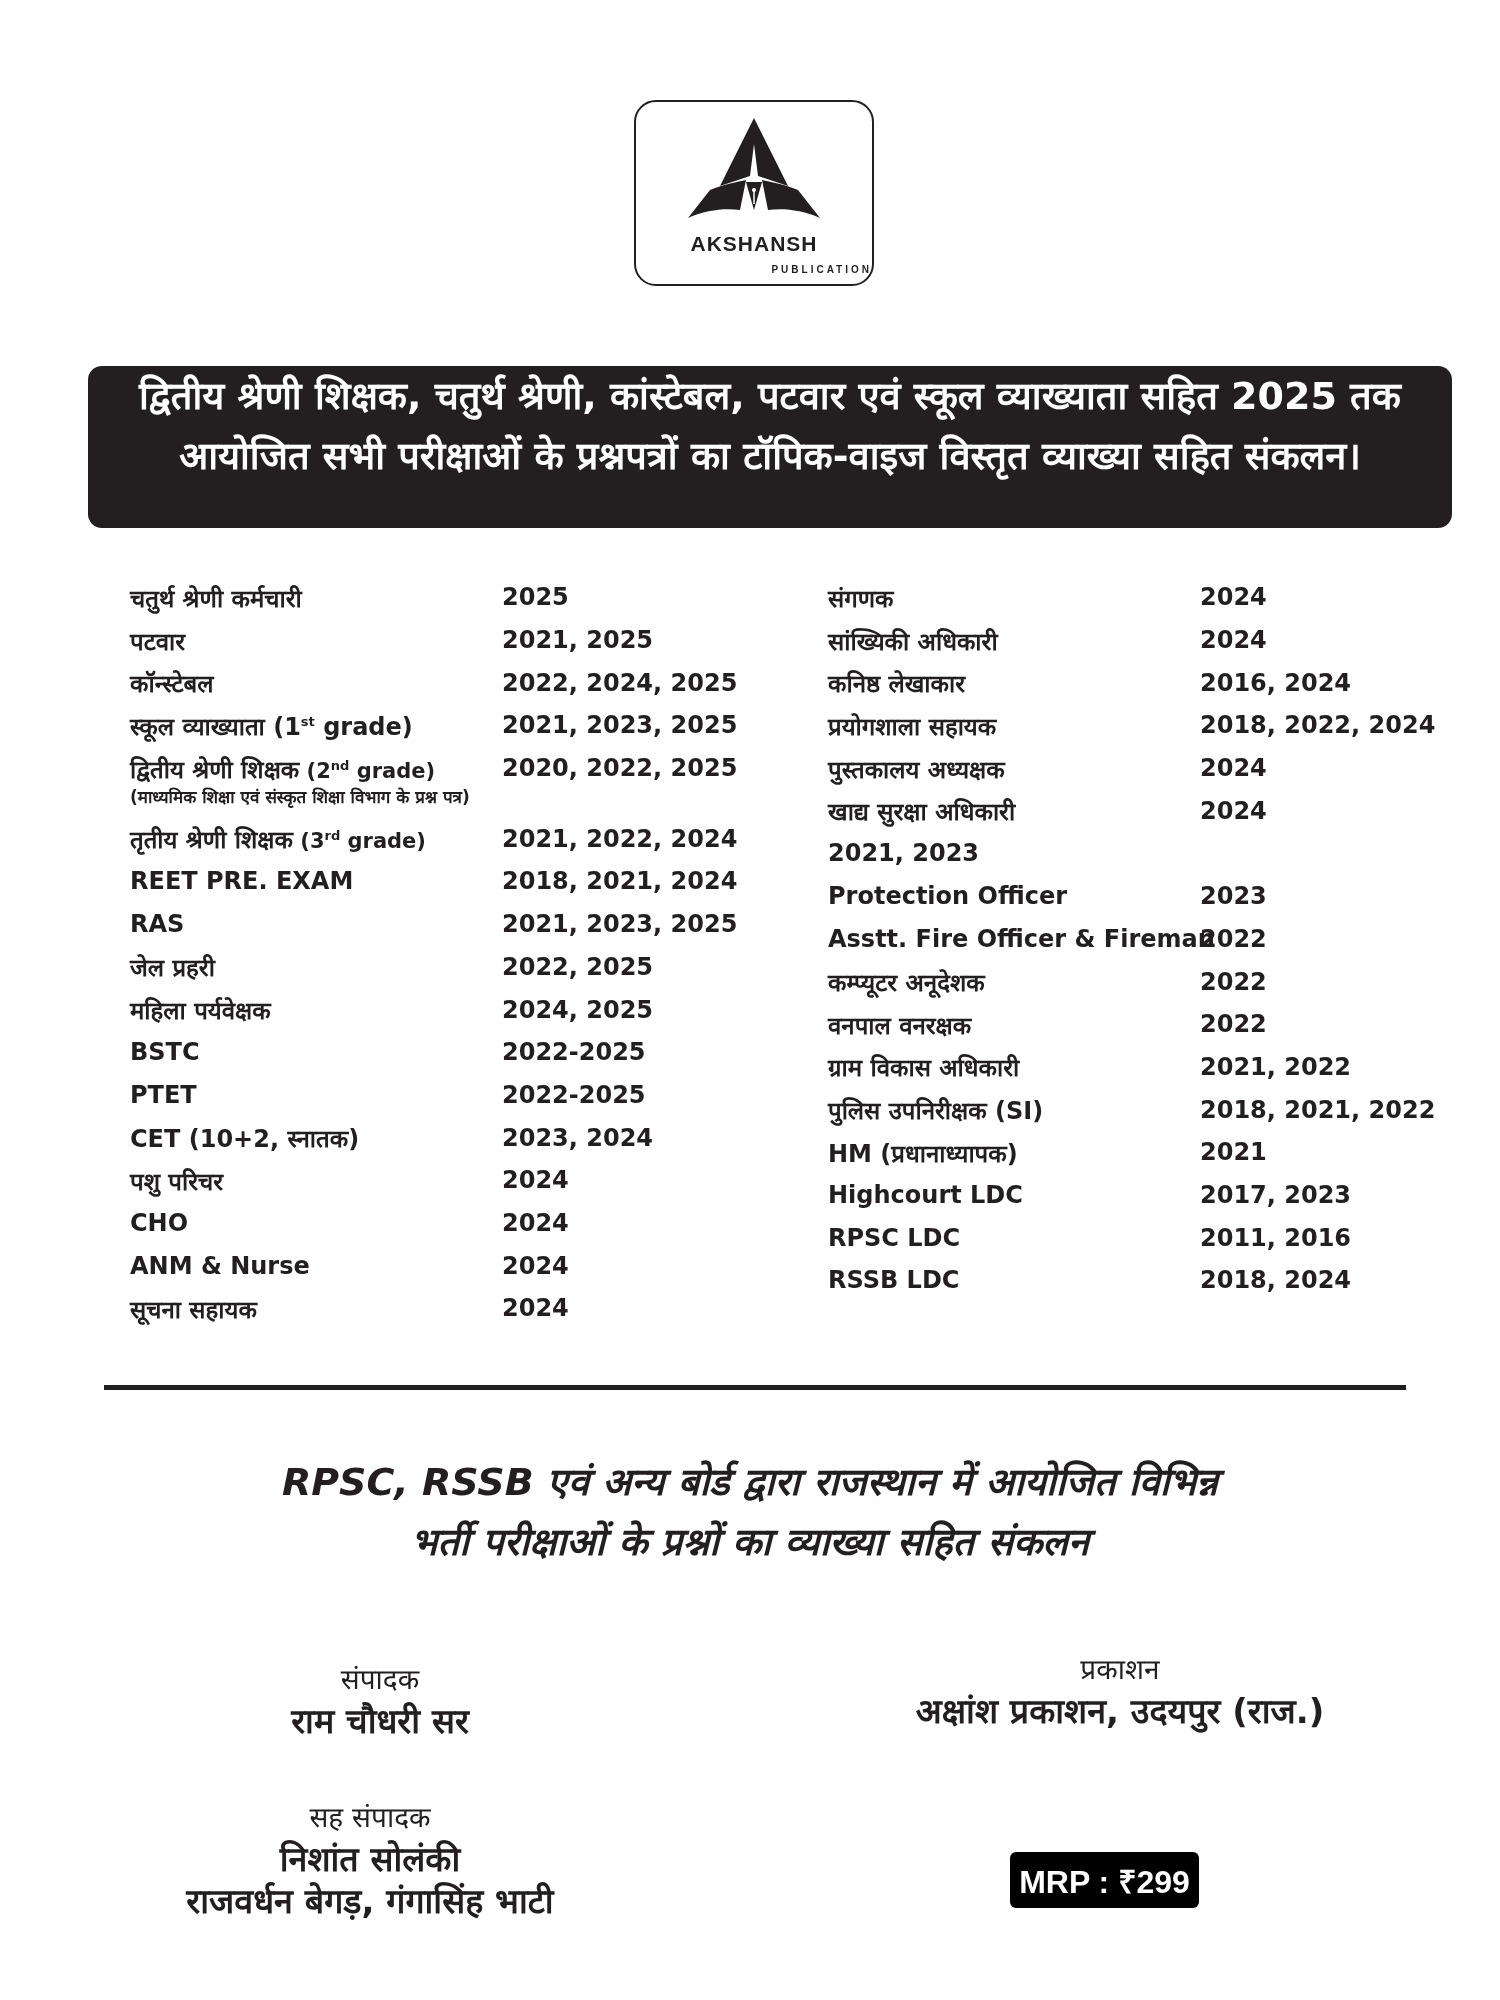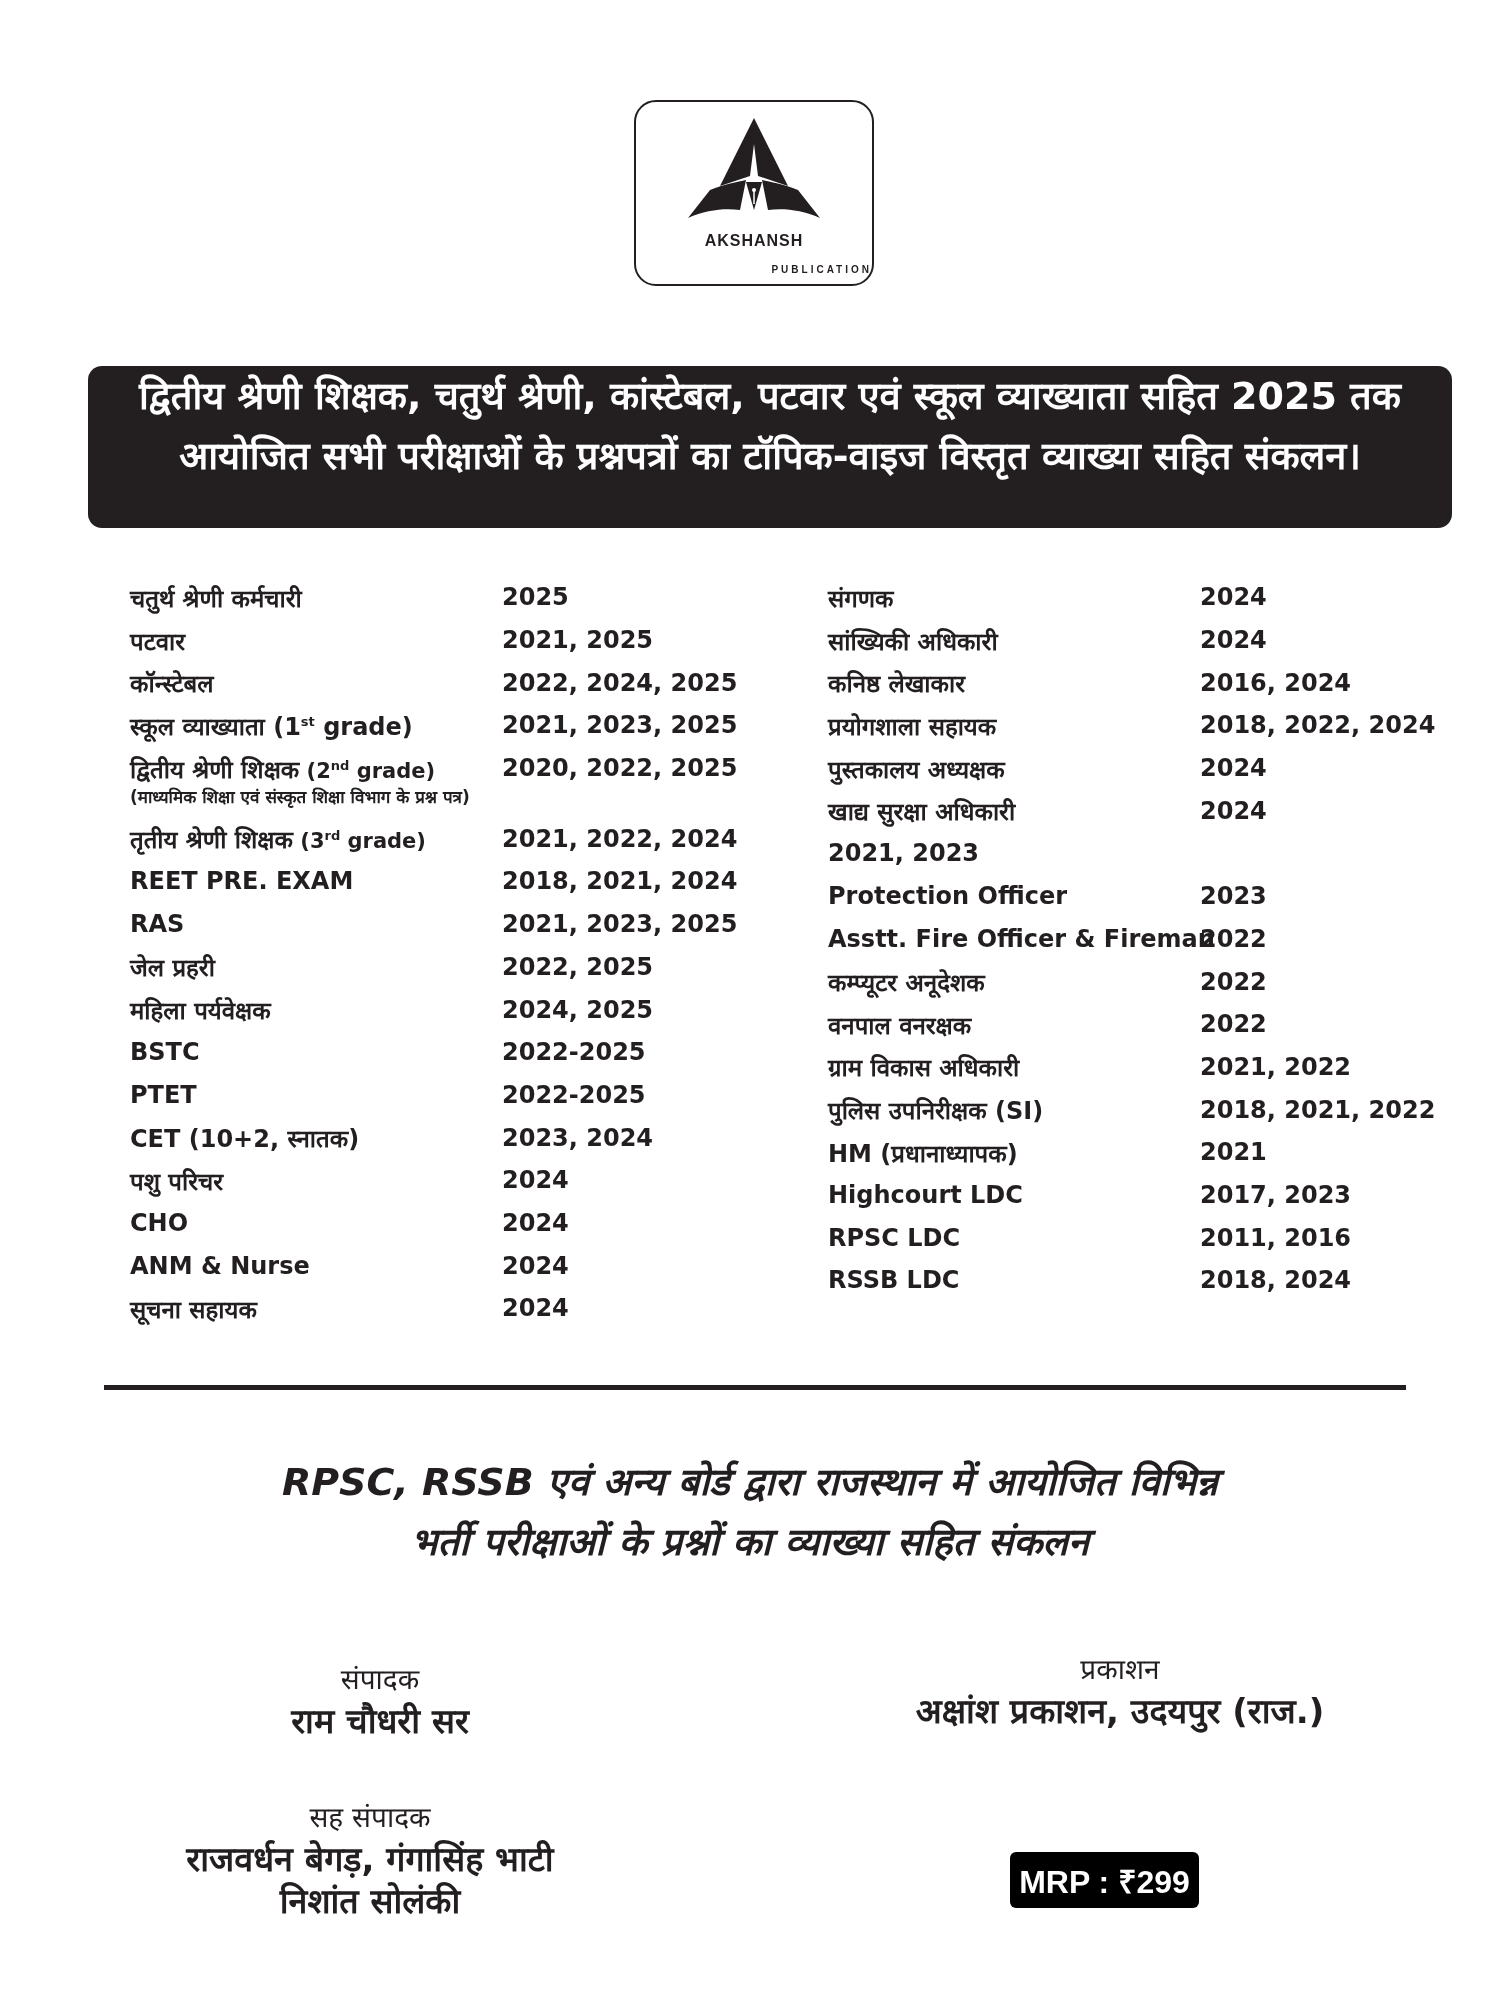--- a/index.html
+++ b/index.html
@@ -9,21 +9,21 @@
     position: relative; overflow: hidden;
   }
   .logo-box {
     position: absolute; left: 634px; top: 100px; width: 240px; height: 186px;
     border: 2px solid #231f20; border-radius: 22px; background: #fff;
     box-sizing: border-box;
   }
   .logo-box svg { position: absolute; left: 50%; top: 12px; transform: translateX(-50%); }
   .logo-name {
     position: absolute; left: 0; right: 0; top: 130px; text-align: center;
-    font-family: "Liberation Sans", sans-serif; font-weight: 700; font-size: 16px;
+    font-family: "Liberation Sans", sans-serif; font-weight: 700; font-size: 21px;
     letter-spacing: 1px; color: #231f20;
   }
   .logo-sub {
     position: absolute; left: 0; right: 0; top: 162px; text-align: right;
     font-family: "Liberation Sans", sans-serif; font-weight: 700; font-size: 10px;
     letter-spacing: 3px; color: #231f20;
   }
   .banner {
     position: absolute; left: 88px; top: 366px; width: 1364px; height: 162px;
     background: #231f20; border-radius: 14px; color: #fff;
@@ -229,22 +229,22 @@
   <div>भर्ती परीक्षाओं  के प्रश्नों का व्याख्या सहित संकलन</div>
 </div>
 
 <div class="credit editor">
   <div class="label">संपादक</div>
   <div class="value">राम चौधरी सर</div>
 </div>
 
 <div class="credit co-editor">
   <div class="label">सह संपादक</div>
+  <div class="value">निशांत सोलंकी</div>
   <div class="value">राजवर्धन बेगड़, गंगासिंह भाटी</div>
-  <div class="value">निशांत सोलंकी</div>
 </div>
 
 <div class="credit publisher">
   <div class="label">प्रकाशन</div>
   <div class="value">अक्षांश प्रकाशन, उदयपुर (राज.)</div>
 </div>
 
 <div class="mrp">MRP : ₹299</div>
 
 </body></html>

